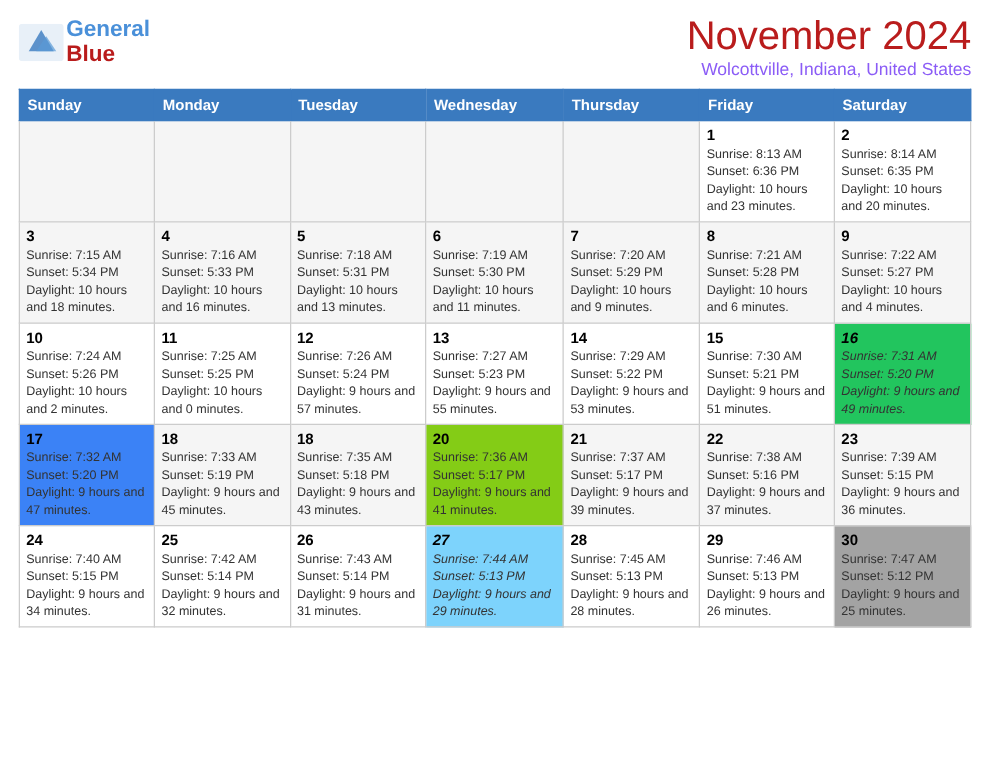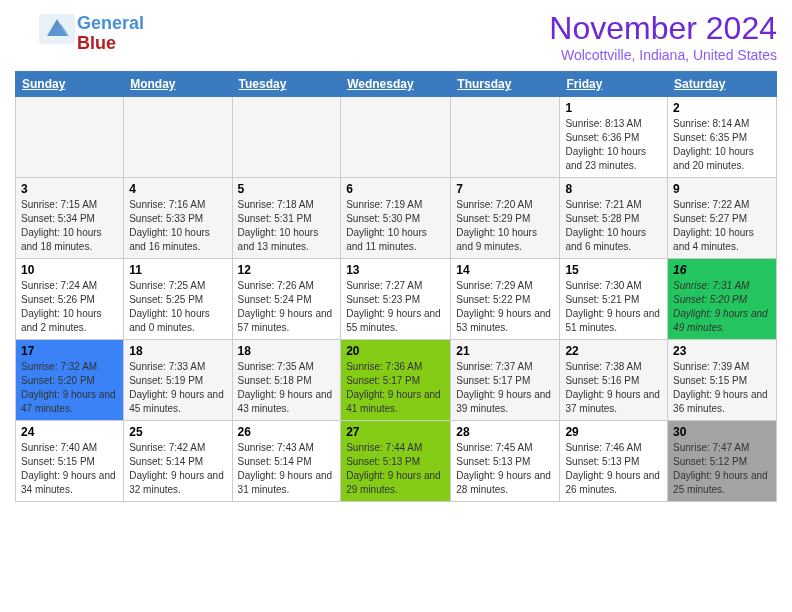--- a/index.html
+++ b/index.html
@@ -11,22 +11,22 @@
       padding: 10px 15px;
     }
     .header-area {
       display: flex;
       justify-content: space-between;
       align-items: flex-start;
       margin-bottom: 8px;
     }
     .logo {
       display: flex;
+      align-items: center;
       margin-top: 4px;
-      margin-left: 24px;
     }
     .logo-text {
       font-size: 18px;
       font-weight: bold;
       color: #333;
       line-height: 1.1;
     }
     .logo-text span {
       color: #4a90d9;
     }
@@ -35,40 +35,39 @@
       height: 30px;
       margin-right: 2px;
       position: relative;
     }
     .title-area {
       text-align: right;
     }
     .month-title {
       font-size: 32px;
       font-weight: normal;
-      color: #6d28d9;
+      color: #b91c1c;
     }
     .location-title {
       font-size: 14px;
       color: #8b5cf6;
     }
     .calendar-table {
       width: 100%;
       border-collapse: collapse;
       font-size: 11px;
     }
     .calendar-table th {
       background-color: #3a7abf;
       color: #fff;
       text-align: left;
       padding: 5px 6px;
       font-size: 12px;
       font-weight: bold;
       border: 1px solid #3a7abf;
-      text-decoration: underline;
     }
     .calendar-table td {
       border: 1px solid #ccc;
       vertical-align: top;
       padding: 4px 5px;
       width: 113px;
       height: 80px;
       background: #fff;
     }
     .calendar-table td.empty {
@@ -239,21 +238,21 @@
           <div class="day-info">Sunrise: 7:40 AM<br>Sunset: 5:15 PM<br>Daylight: 9 hours and 34 minutes.</div>
         </td>
         <td style="background: rgb(255, 255, 255);">
           <span class="day-number">25</span>
           <div class="day-info">Sunrise: 7:42 AM<br>Sunset: 5:14 PM<br>Daylight: 9 hours and 32 minutes.</div>
         </td>
         <td style="background: rgb(255, 255, 255);">
           <span class="day-number">26</span>
           <div class="day-info">Sunrise: 7:43 AM<br>Sunset: 5:14 PM<br>Daylight: 9 hours and 31 minutes.</div>
         </td>
-        <td style="background: #84cc16;">
+        <td style="background: #7dd3fc; font-style: italic;">
           <span class="day-number">27</span>
           <div class="day-info">Sunrise: 7:44 AM<br>Sunset: 5:13 PM<br>Daylight: 9 hours and 29 minutes.</div>
         </td>
         <td style="background: rgb(255, 255, 255);">
           <span class="day-number">28</span>
           <div class="day-info">Sunrise: 7:45 AM<br>Sunset: 5:13 PM<br>Daylight: 9 hours and 28 minutes.</div>
         </td>
         <td style="background: rgb(255, 255, 255);">
           <span class="day-number">29</span>
           <div class="day-info">Sunrise: 7:46 AM<br>Sunset: 5:13 PM<br>Daylight: 9 hours and 26 minutes.</div>

